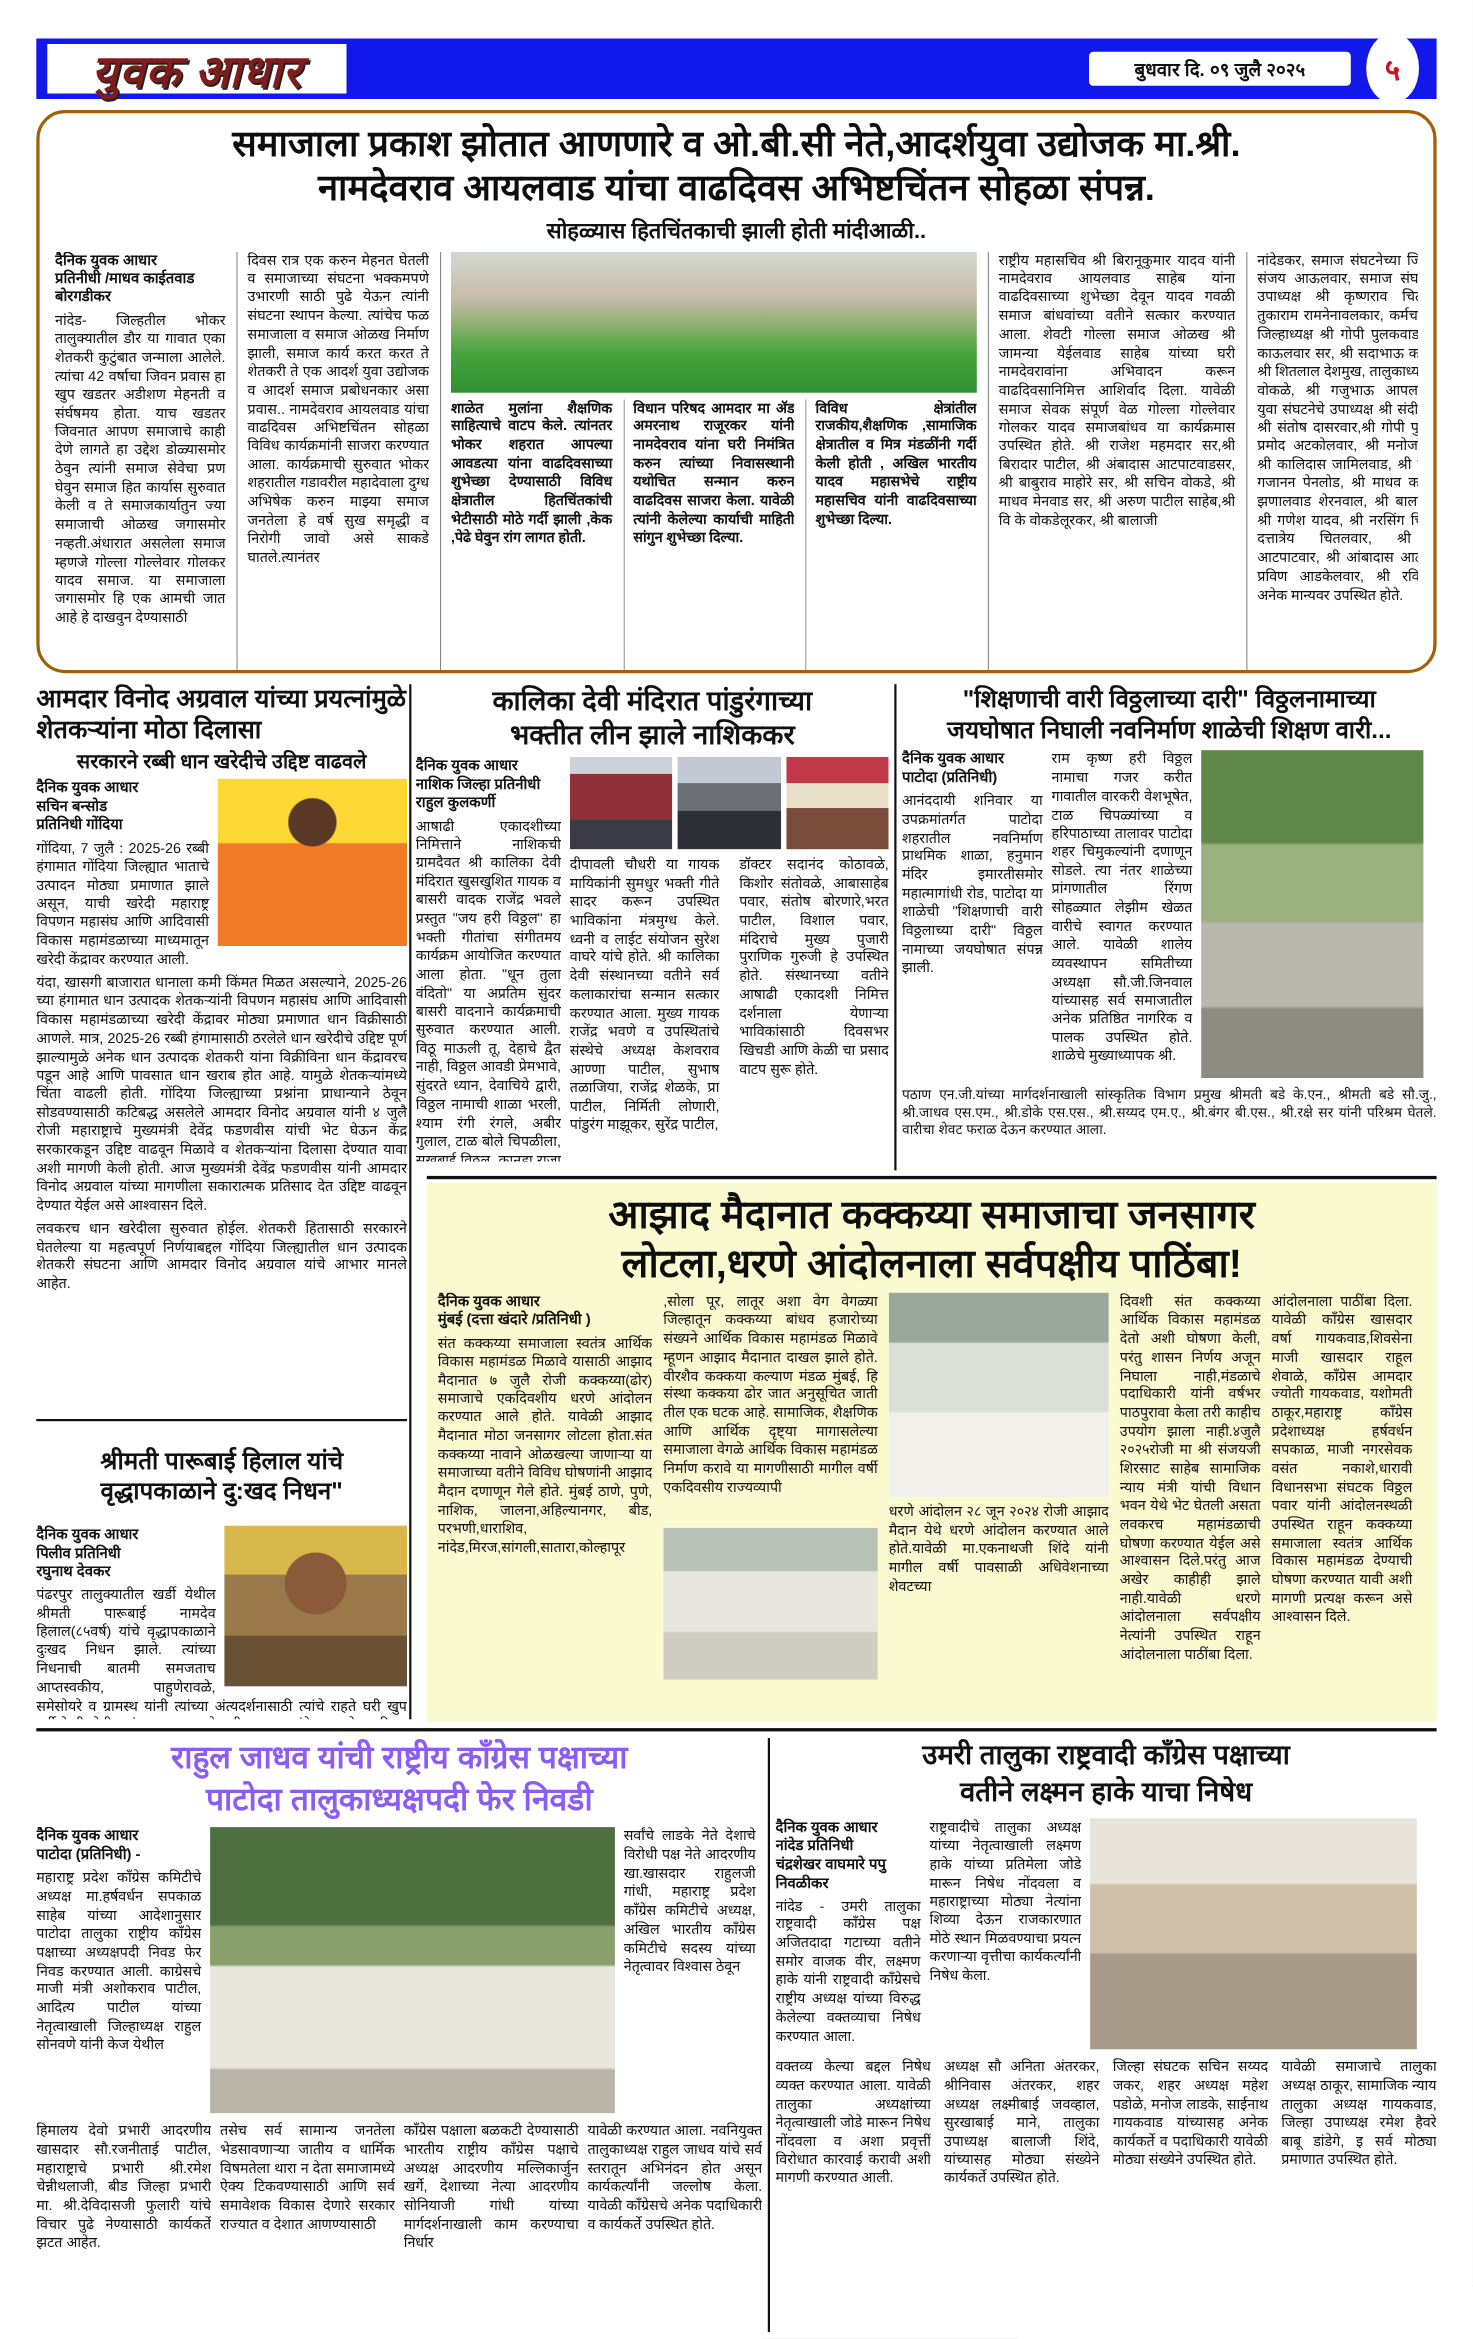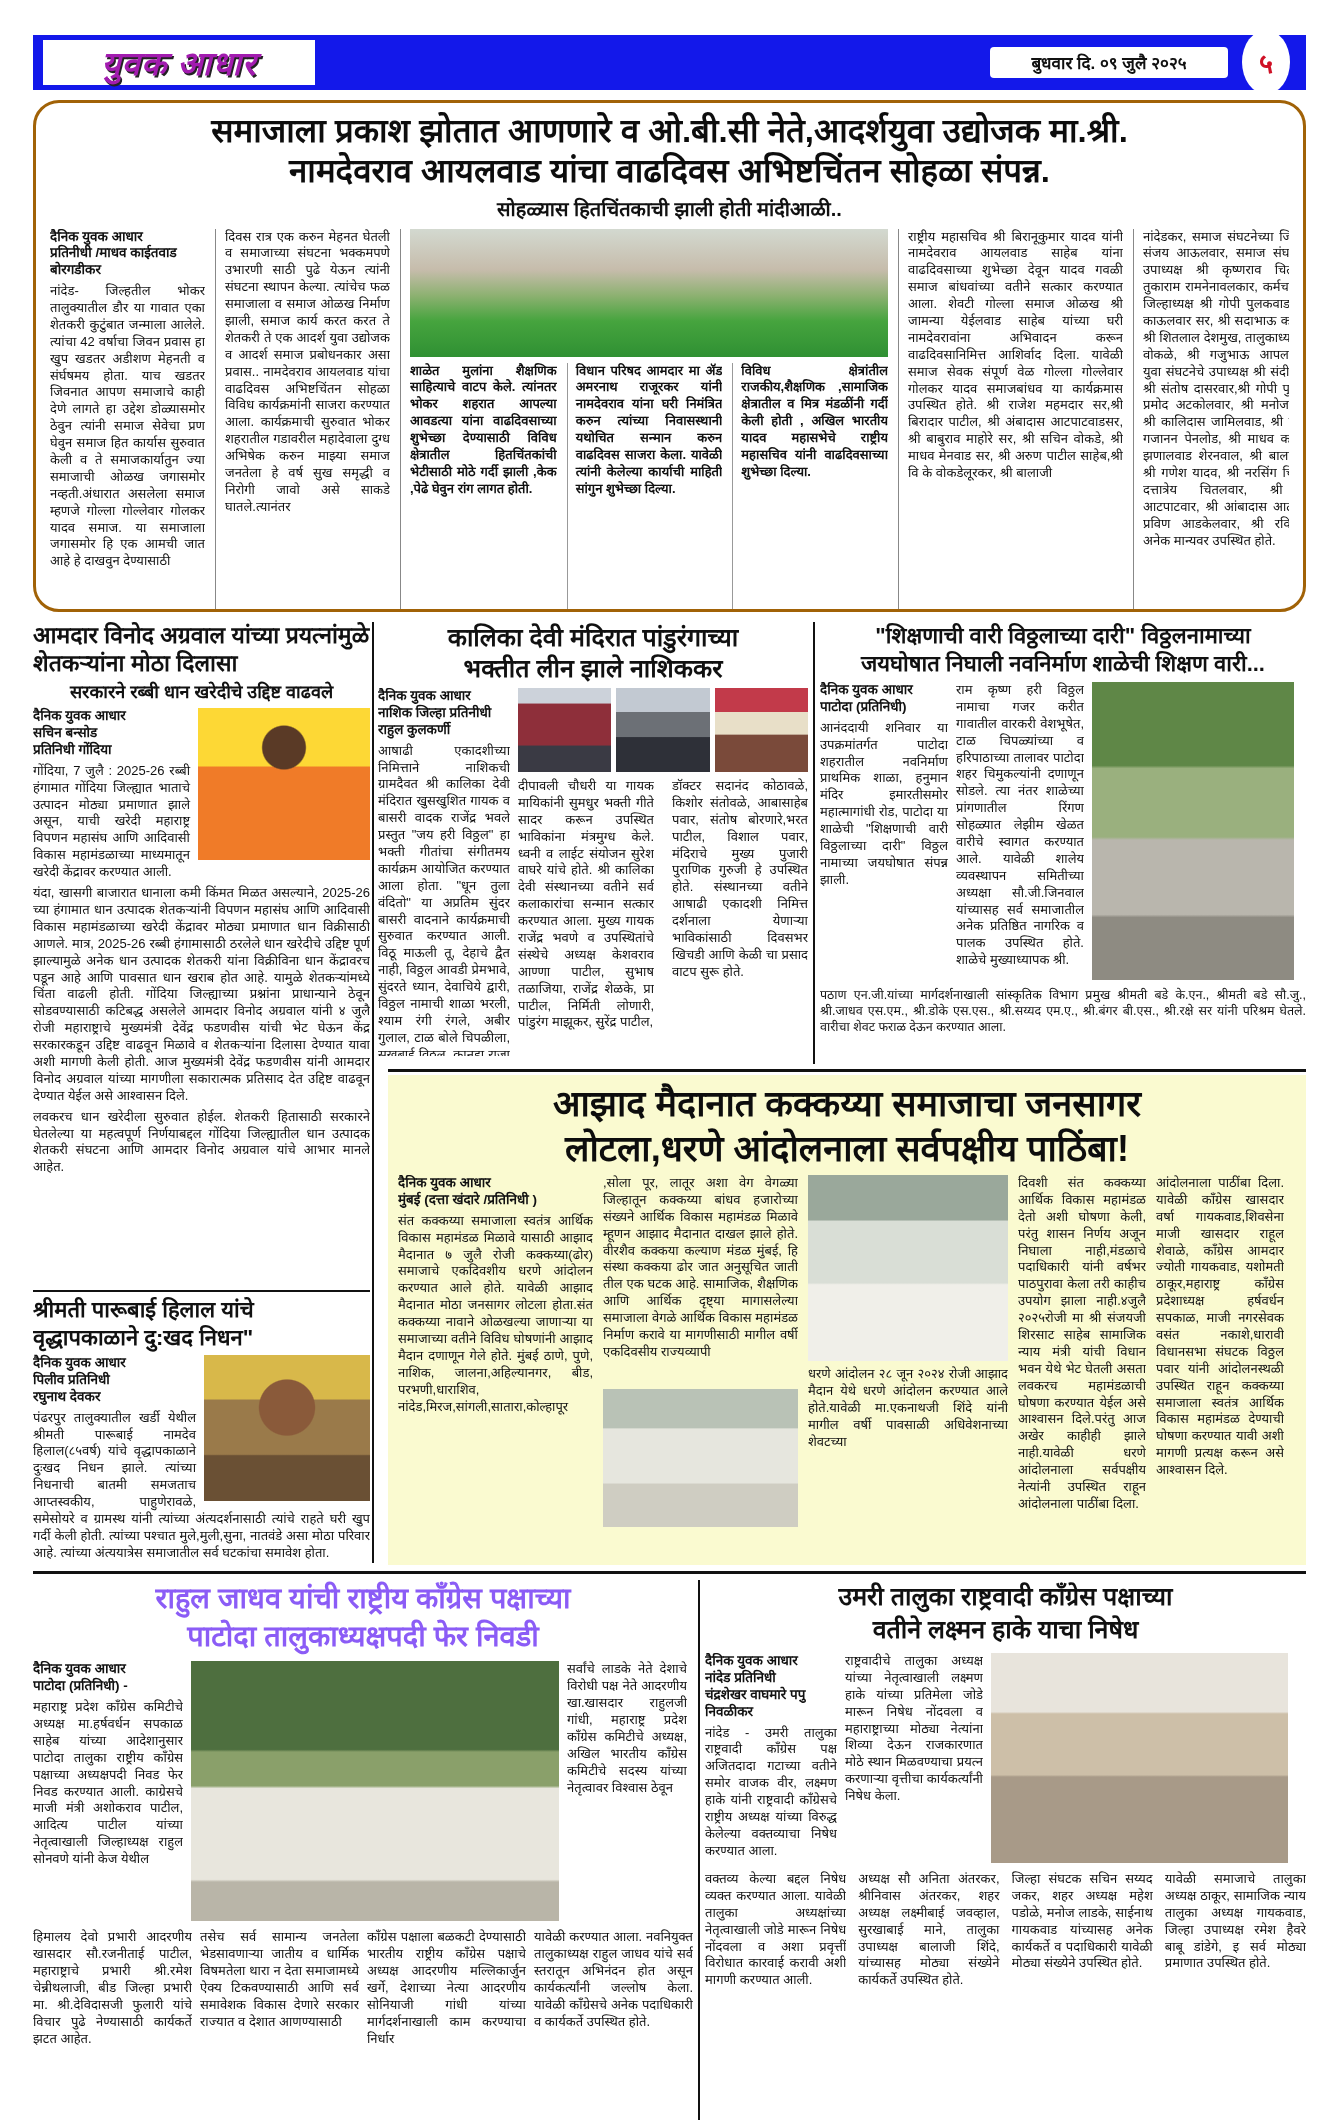--- a/index.html
+++ b/index.html
@@ -2,21 +2,21 @@
 <html><head>
 <meta charset="utf-8">
 <style>
   html,body{margin:0;padding:0;background:#e8e8e8;}
   .page{position:relative;width:1339px;height:2126px;background:#ffffff;
         font-family:"Liberation Sans","DejaVu Sans",sans-serif;color:#111;overflow:hidden;}
   
   .topbar{position:absolute;left:33px;top:35px;width:1273px;height:55px;background:#1318ea;}
   .logo-box{position:absolute;left:10px;top:5px;width:272px;height:45px;background:#fff;
             display:flex;align-items:center;justify-content:center;}
-  .logo-text{color:#a21caf;font-weight:bold;font-style:italic;font-size:33px;letter-spacing:1px;
+  .logo-text{color:#7f1d1d;font-weight:bold;font-style:italic;font-size:41px;letter-spacing:1px;
              text-shadow:1.5px 1.5px 0 #222;}
   .date-box{position:absolute;right:78px;top:12px;width:238px;height:31px;background:#fff;border-radius:4px;
             display:flex;align-items:center;justify-content:center;font-weight:bold;font-size:17px;color:#111;}
   .page-badge{position:absolute;right:16px;top:-5px;width:48px;height:64px;background:#fff;border-radius:50%;
               display:flex;align-items:center;justify-content:center;color:#cf1126;font-size:27px;font-weight:bold;}
   
   .hl{white-space:pre-line;}
   .byline{font-weight:bold;font-size:13.5px;line-height:1.25;margin:0 0 4px 0;white-space:pre-line;}
   .col{font-size:13px;line-height:1.3;text-align:justify;overflow:hidden;}
   .photo{background-size:cover;flex:none;}
@@ -74,21 +74,21 @@
   .y-body{display:flex;gap:10px;height:352px;overflow:hidden;}
   .lane{display:flex;flex-direction:column;overflow:hidden;}
   .l1{width:195px;flex:none;} .l2{width:195px;flex:none;} .l3{width:200px;flex:none;}
   .l4{width:128px;flex:none;} .l5{width:128px;flex:none;}
   .y-crowd{height:138px;margin-top:6px;
      background:linear-gradient(180deg,#b9c2b6 0 28%,#e6e6de 29% 68%,#cfcdc2 69%);}
   .y-caps{height:186px;margin-bottom:5px;
      background:linear-gradient(180deg,#9aa89b 0 24%,#d9ded6 25% 58%,#f0efe9 59%);}
   
   .obit{position:absolute;left:33px;top:1296px;width:337px;height:267px;overflow:hidden;}
-  .o-h{margin:0;font-size:22px;font-weight:800;line-height:1.25;}
+  .o-h{margin:18px;text-align:center;font-size:22px;font-weight:800;line-height:1.25;}
   .o-photo{float:right;width:166px;height:146px;margin:0 0 5px 8px;
      background:radial-gradient(circle at 50% 36%,#8a5a3a 0 22%,rgba(0,0,0,0) 23%),
                 linear-gradient(180deg,#d8b84a 0 30%,#9a7a4a 31% 68%,#6a5034 69%);}
   .o-flow{font-size:13px;line-height:1.3;text-align:justify;margin-top:4px;}
   
   .rahul{position:absolute;left:33px;top:1580px;width:660px;height:546px;overflow:hidden;}
   .r-h{margin:0;text-align:center;font-size:29px;font-weight:800;line-height:1.3;color:#8b5cf6;}
   .r-row{display:flex;gap:8px;margin-top:6px;height:262px;}
   .r-colA{width:150px;flex:none;}
   .r-photo{width:368px;height:260px;

